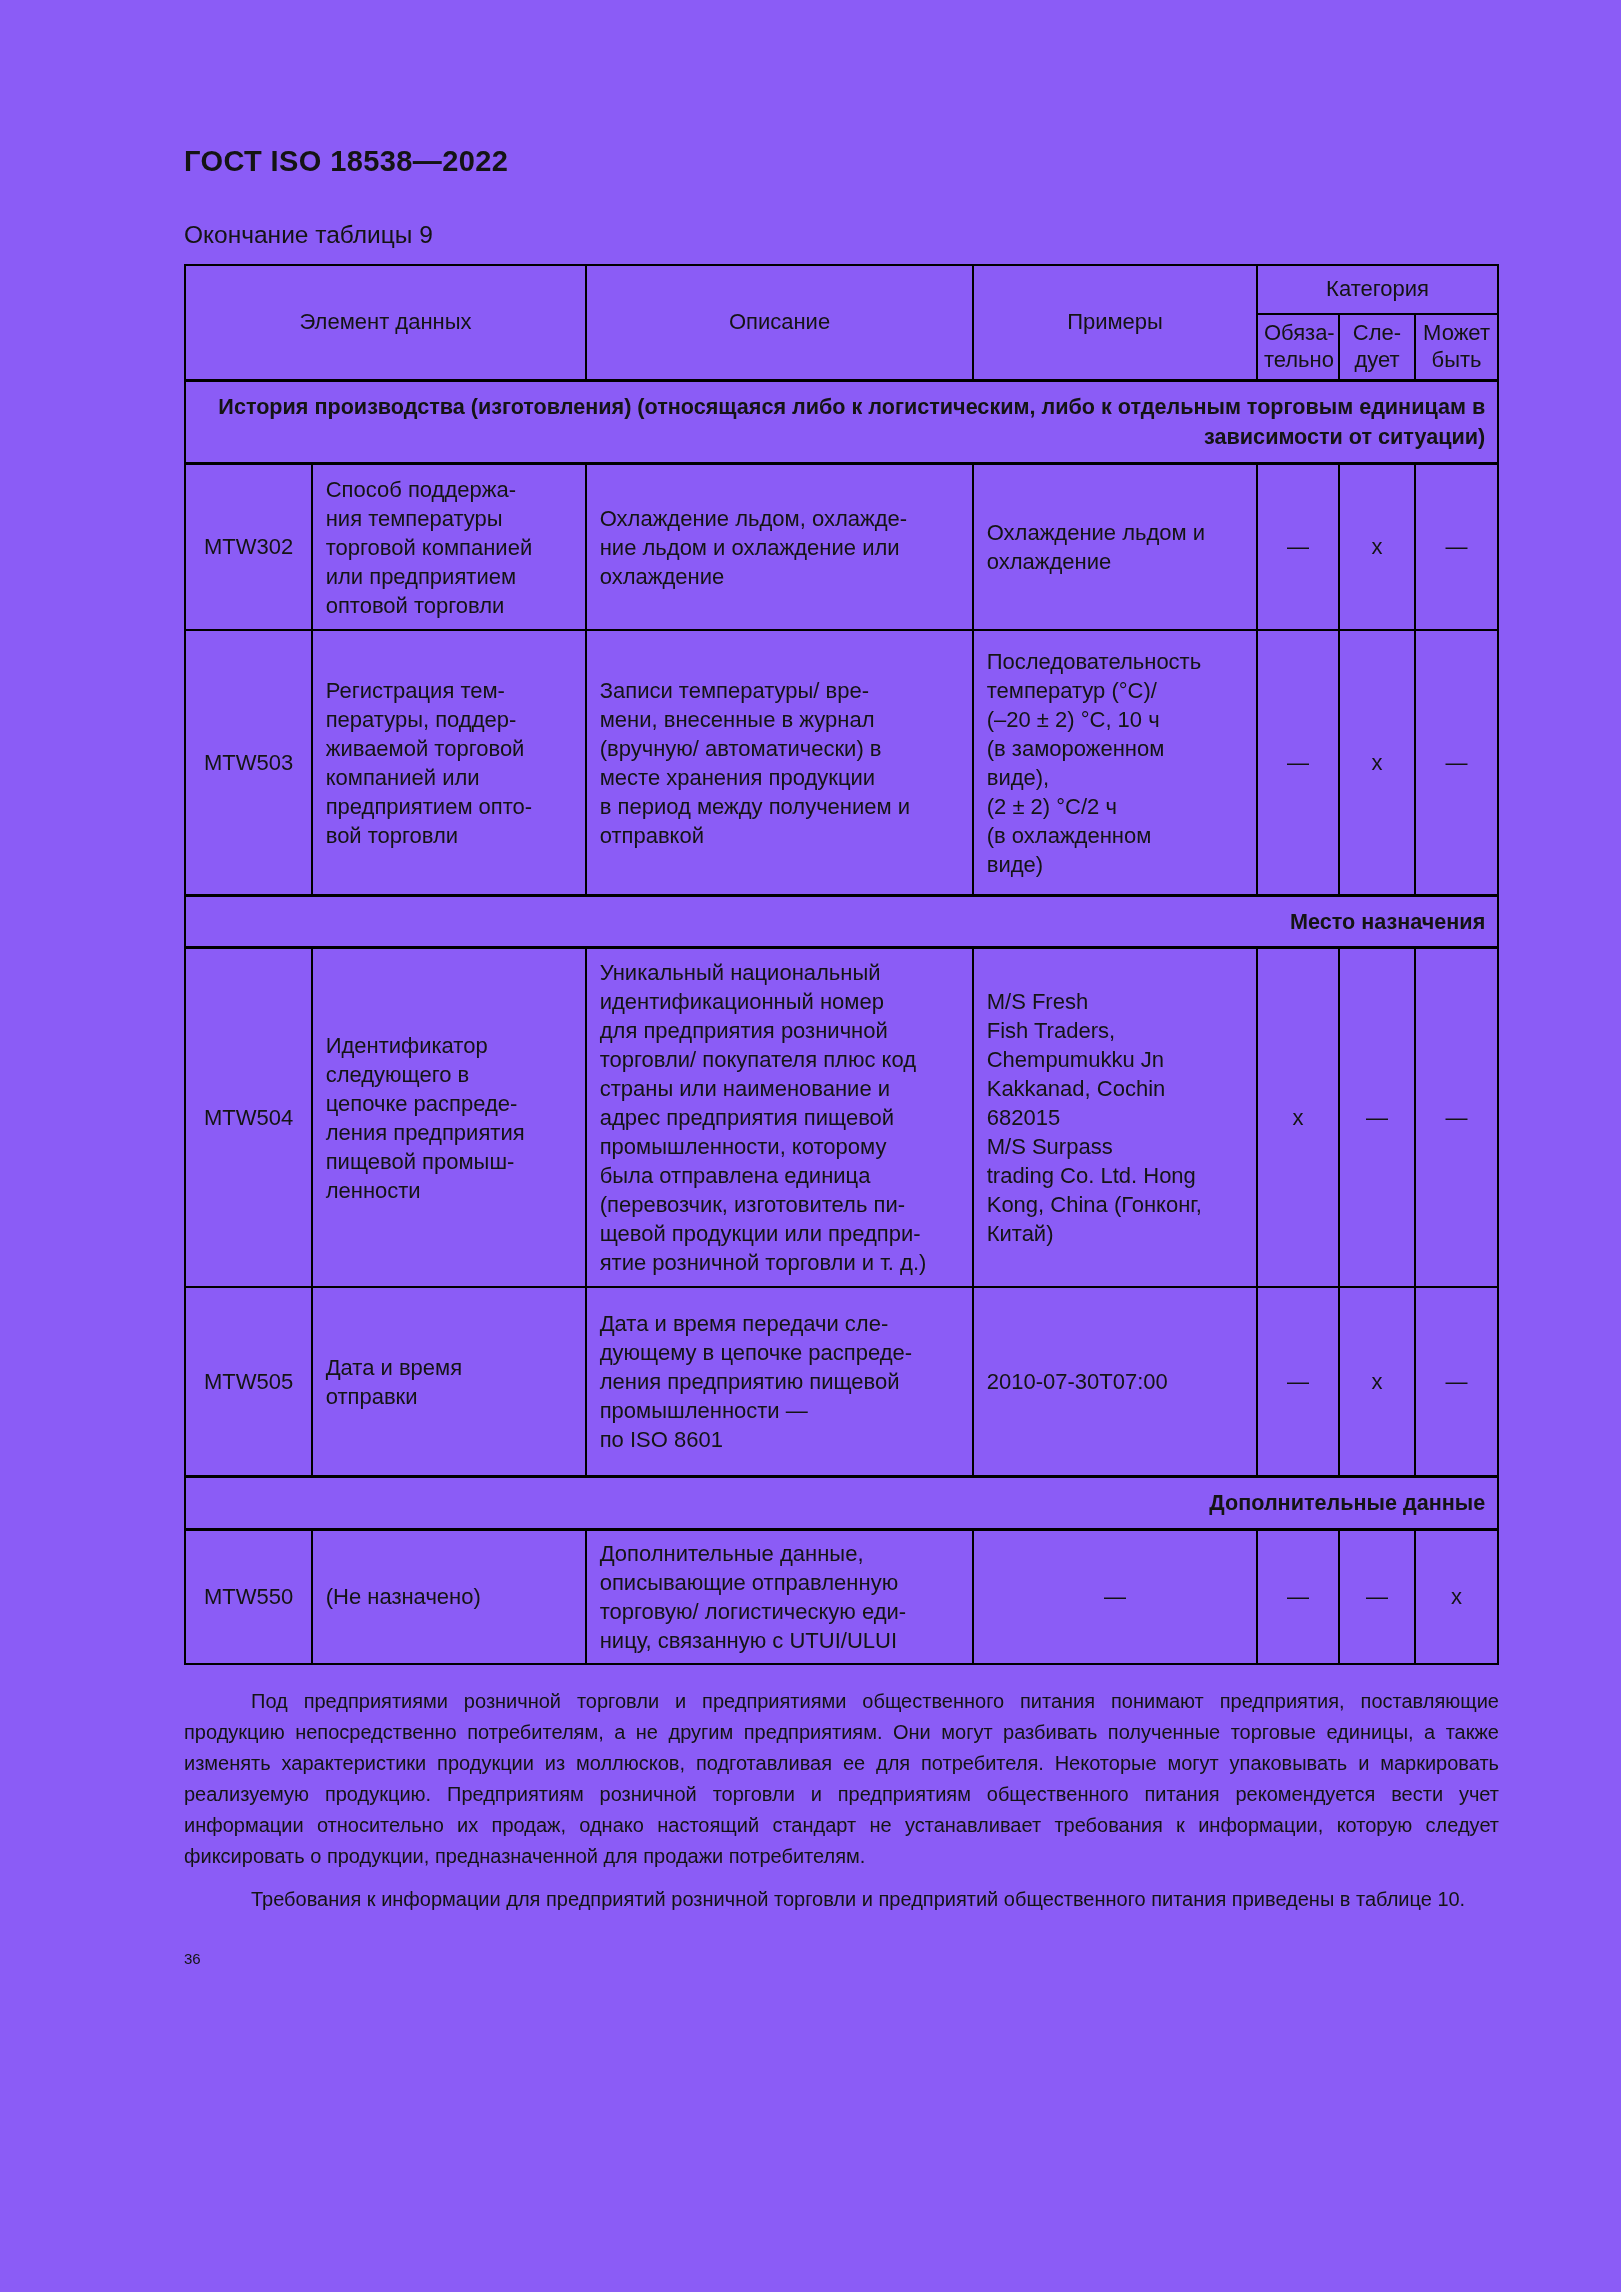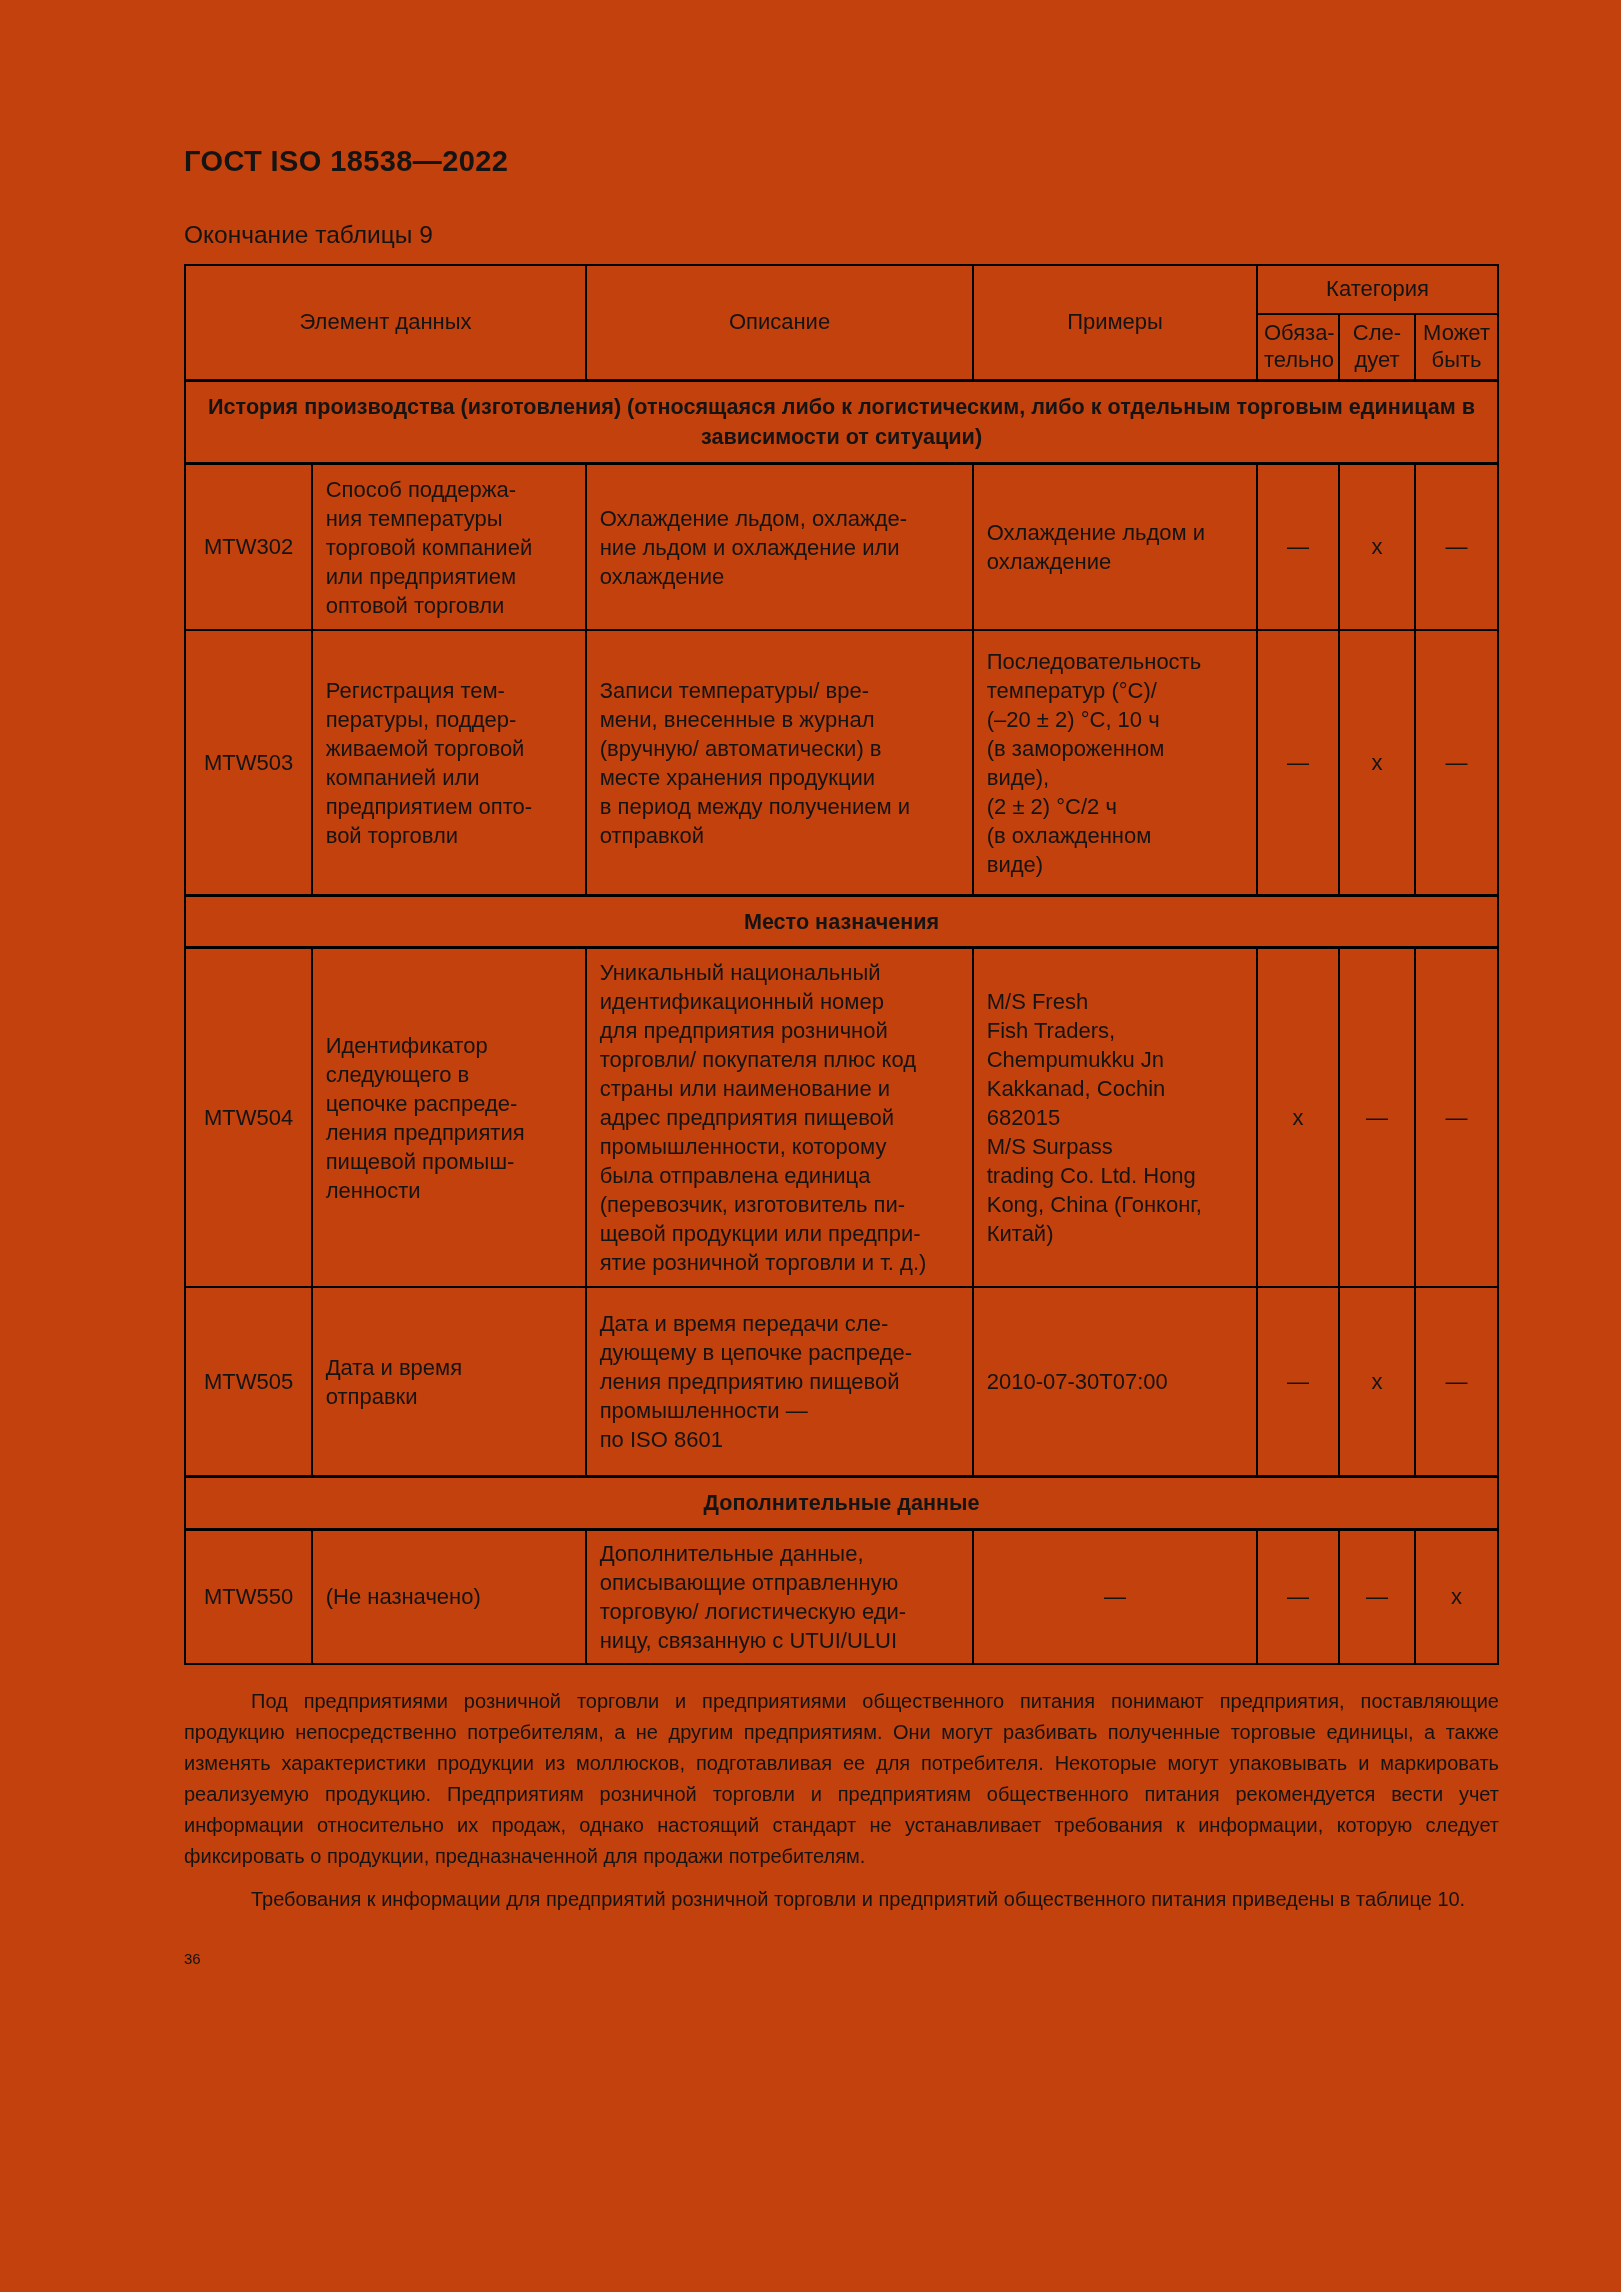--- a/index.html
+++ b/index.html
@@ -1,38 +1,38 @@
 <!DOCTYPE html>
 <html lang="ru"><head>
 <meta charset="utf-8">
 <style>
   * { margin:0; padding:0; box-sizing:border-box; }
   html, body { background:#ffffff; }
   .page {
-    width:1621px; height:2293px; background:#c2410c; color:#141414;
+    width:1621px; height:2293px; background:#8b5cf6; color:#141414;
     font-family:"Liberation Sans", sans-serif;
     padding:145px 84px 0 184px;
     overflow:hidden;
   }
   .doc-title { font-size:29px; font-weight:bold; letter-spacing:0.4px; }
   .table-caption { margin-top:43px; font-size:24.5px; }
 
   table.std {
     border-collapse:collapse; width:1315px; margin-top:14.7px;
     table-layout:fixed; border:2.9px solid #000;
   }
   .std th, .std td {
     border:2px solid #000; font-size:22px; vertical-align:middle; color:#141414;
   }
   .std thead th { font-weight:normal; text-align:center; line-height:26.5px; white-space:pre-line; padding:3.9px 5.9px; }
   tr.hdr1 { height:49px; }
   tr.hdr2 { height:67px; }
   tr.section td {
     border-top:3.9px solid #000; border-bottom:3.9px solid #000;
-    font-weight:bold; text-align:center; padding:9.8px 11.8px;
+    font-weight:bold; text-align:right; padding:9.8px 11.8px;
     font-size:21.6px; line-height:30px;
   }
   .code { text-align:center; padding:3.9px 5.9px; }
   .cell { padding:7.8px 12.7px; line-height:29px; white-space:pre-line; text-align:left; }
   .cell.center { text-align:center; }
   .mark { text-align:center; padding:3.9px; }
 
   .h610 { margin:55px 0 0 67px; font-size:22px; font-weight:bold; }
   .para {
     margin-top:21.6px; font-size:20px; line-height:31px;

